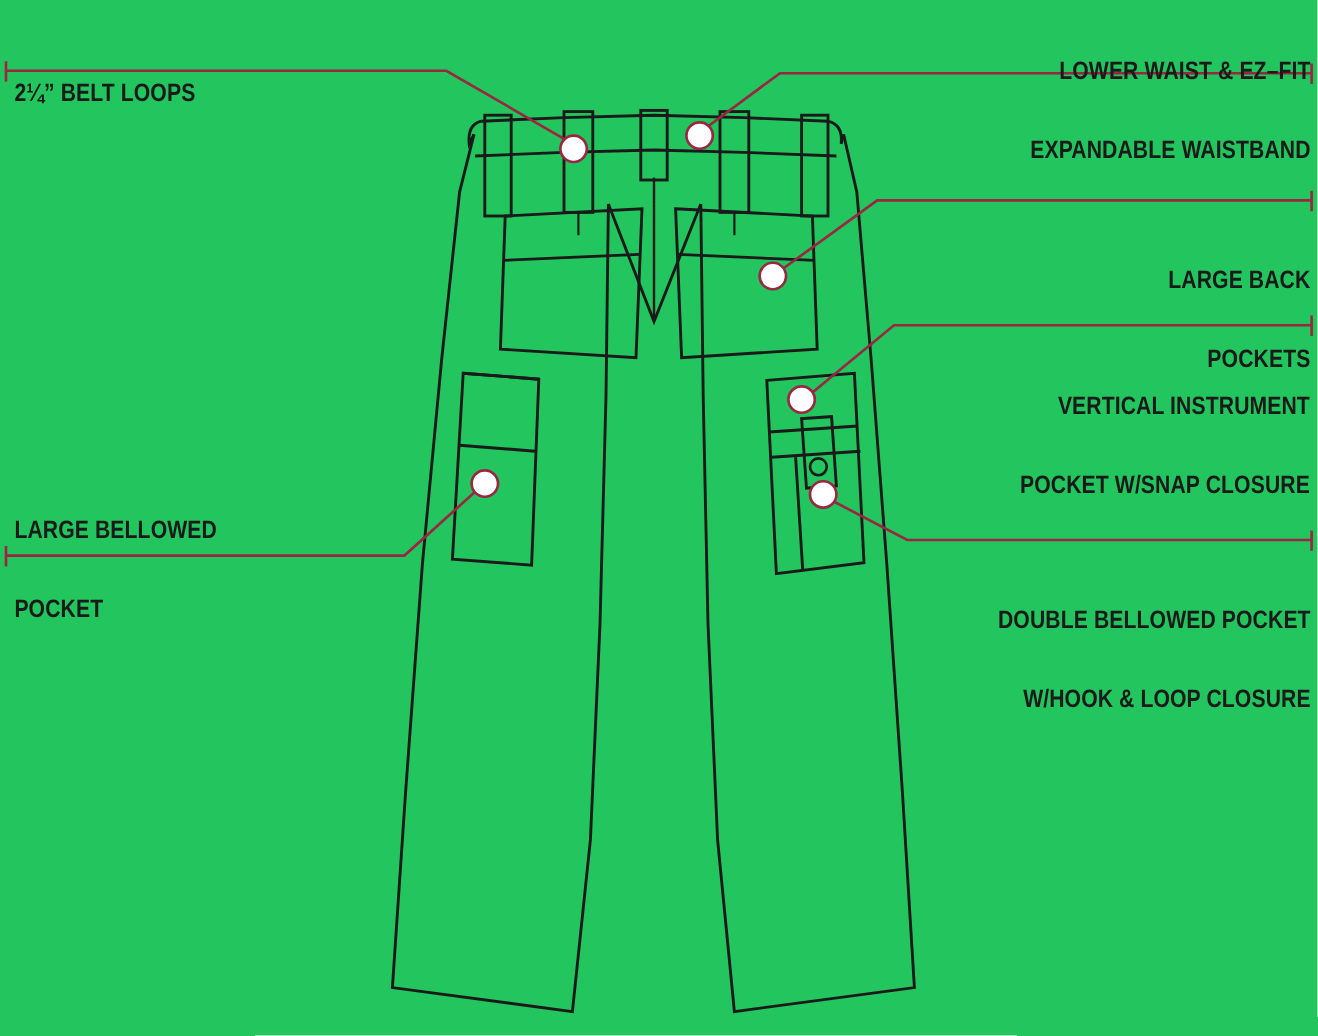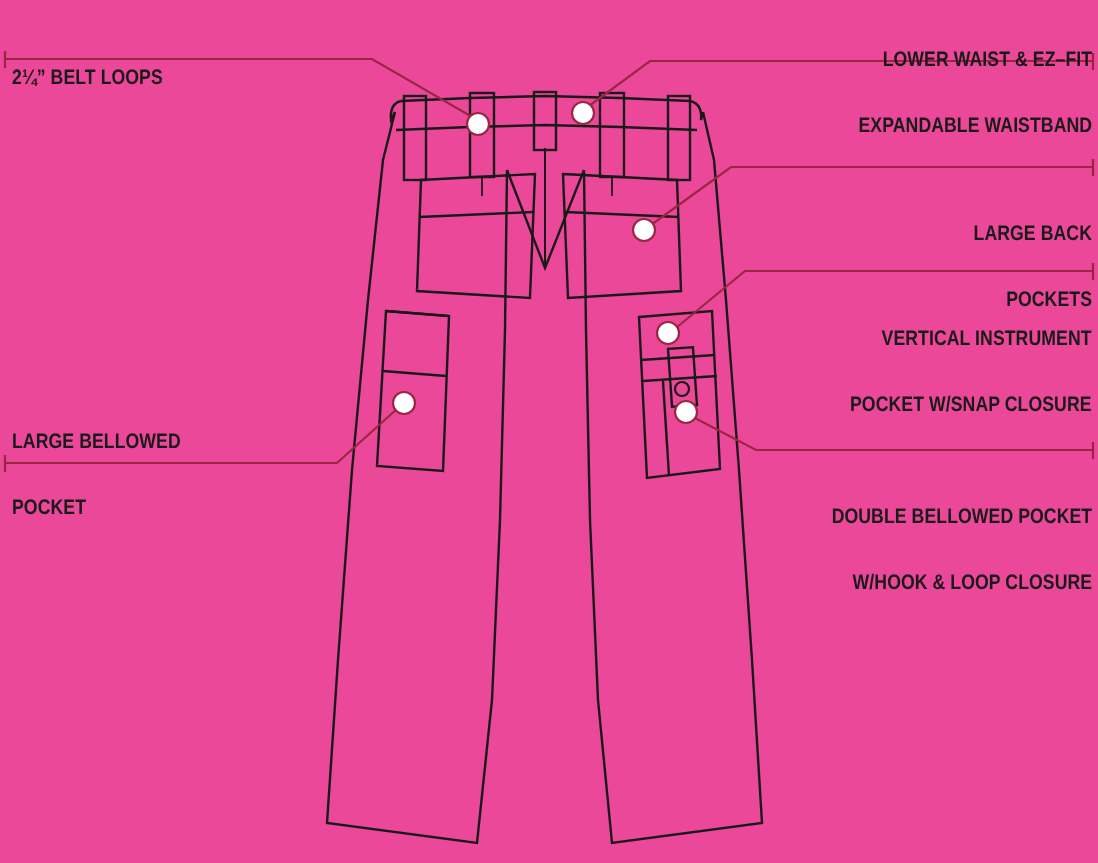--- a/index.html
+++ b/index.html
@@ -9,21 +9,21 @@
     background: #ffffff;
   }
   body {
     font-family: "Liberation Sans", sans-serif;
     -webkit-font-smoothing: antialiased;
   }
   #stage {
     position: relative;
     width: 1098px;
     height: 863px;
-    background: #ec4899;
+    background: #22c55e;
     overflow: hidden;
   }
   #diagram-svg {
     position: absolute;
     left: 0;
     top: 0;
     width: 1098px;
     height: 863px;
     display: block;
   }

